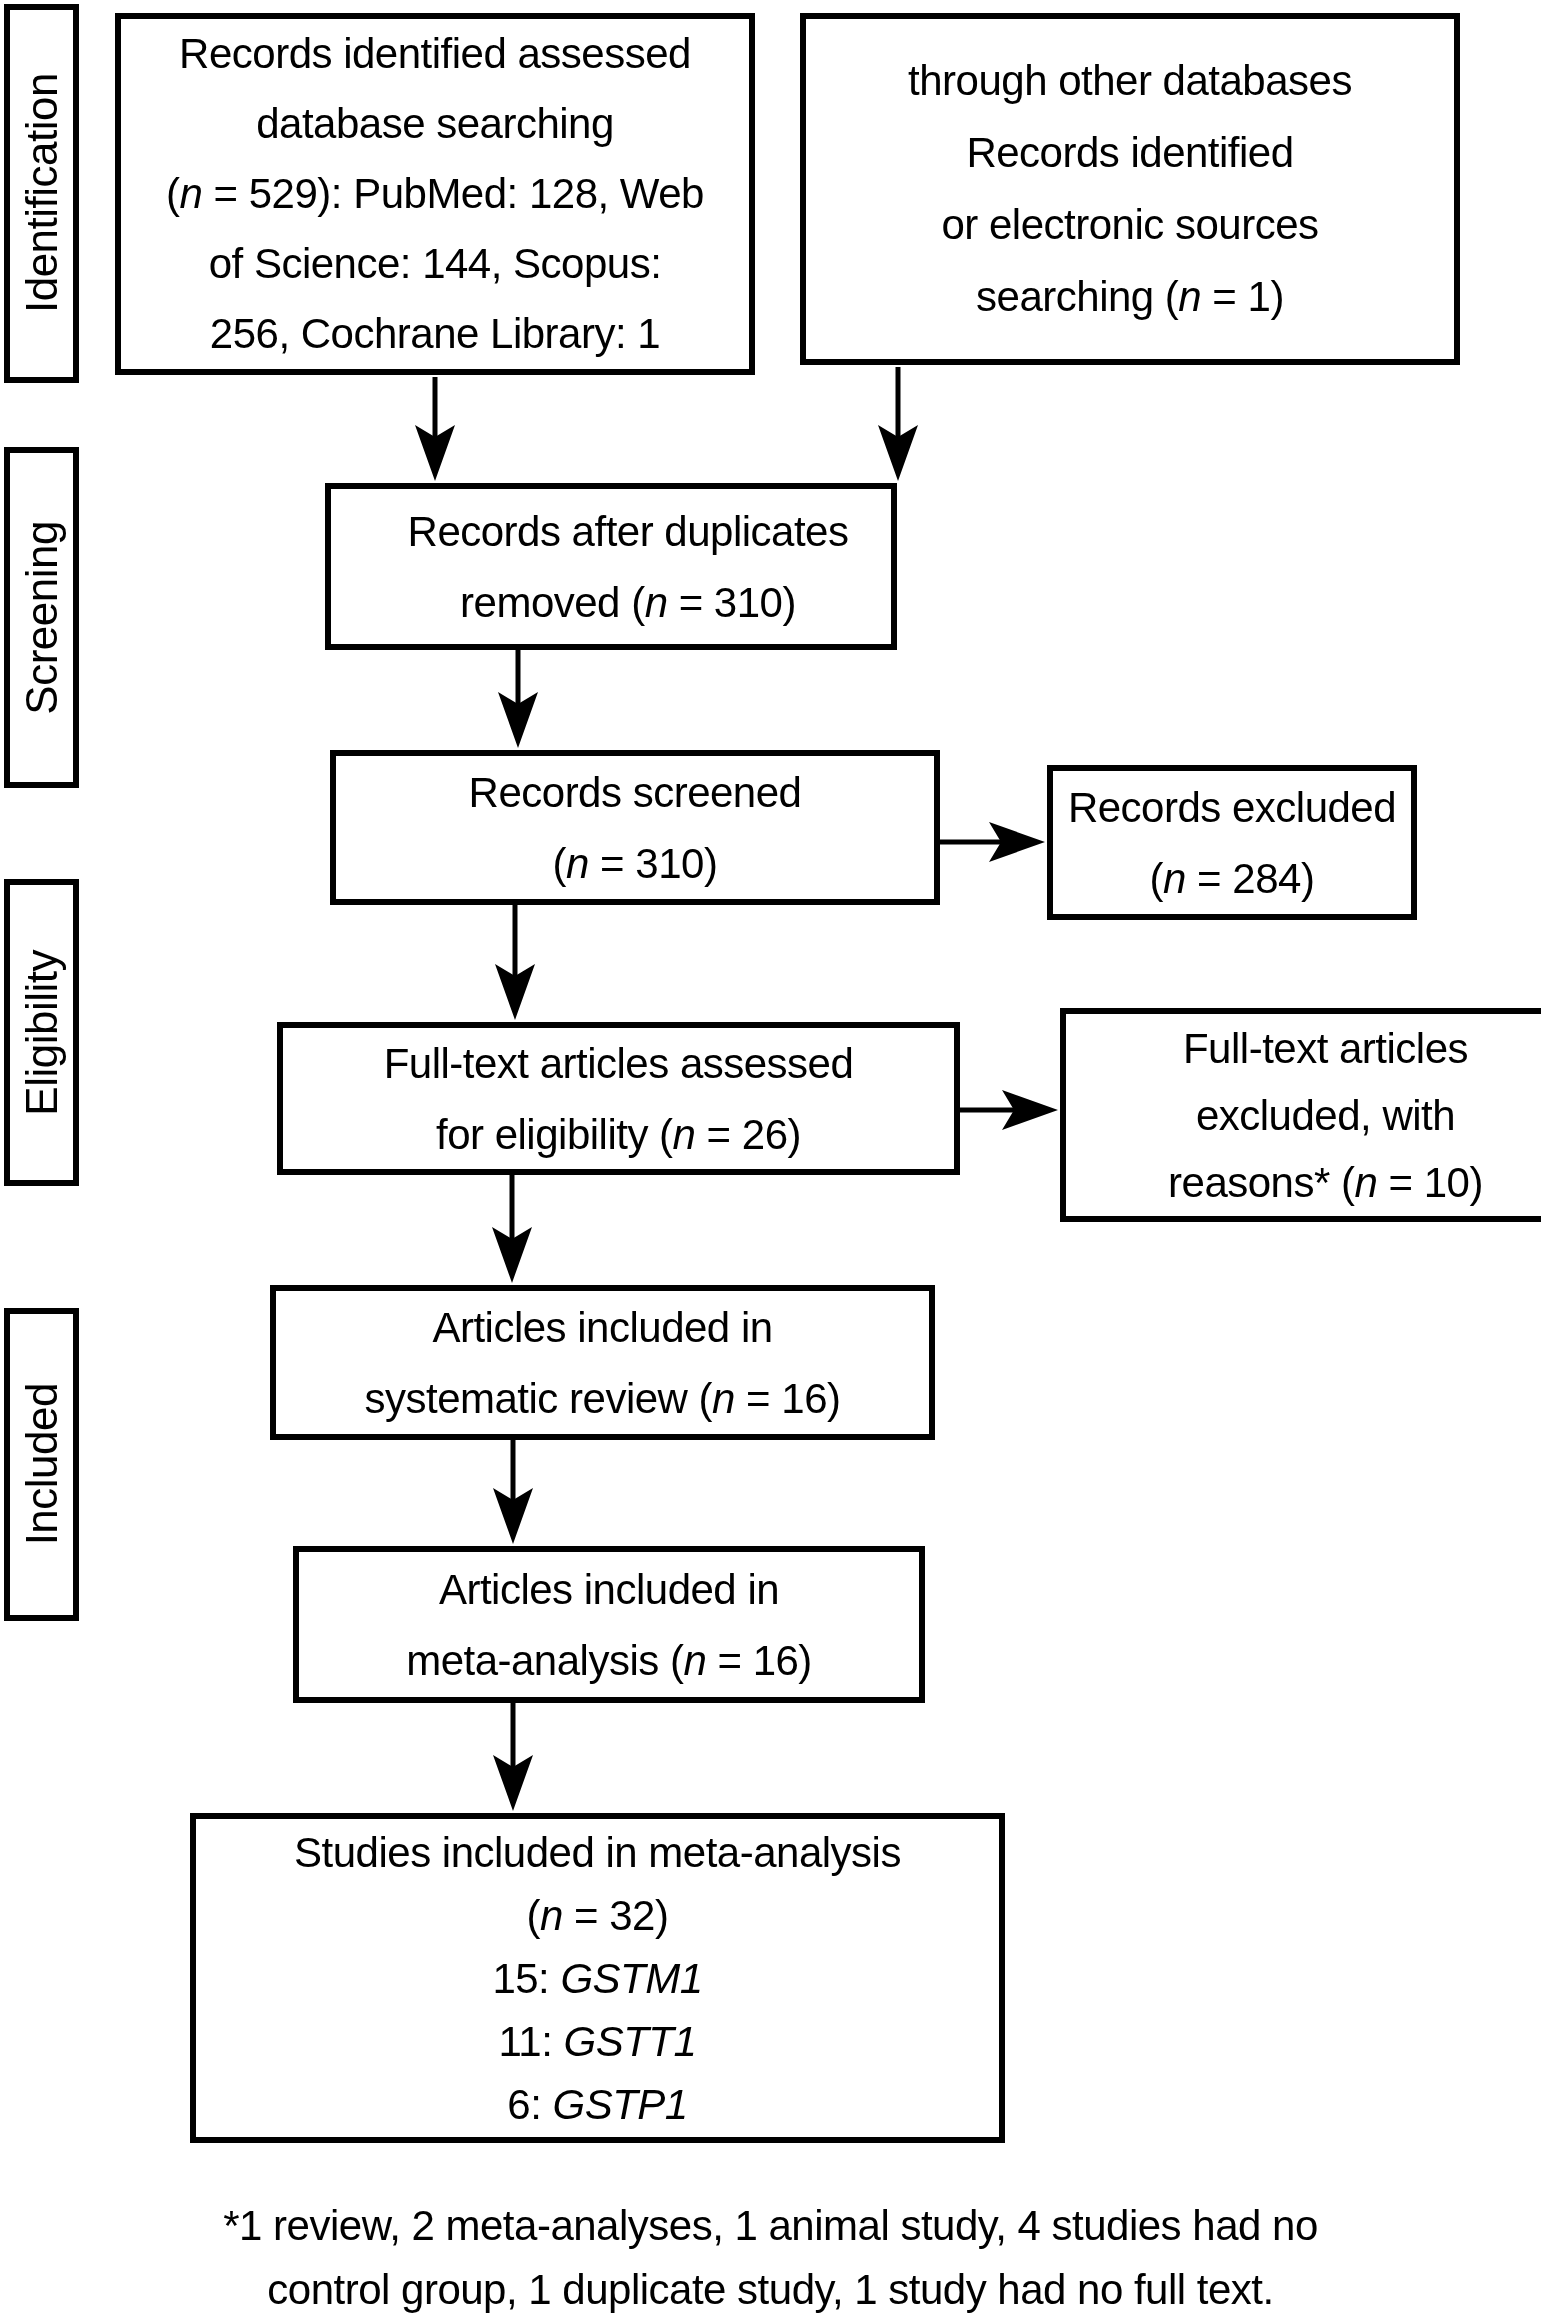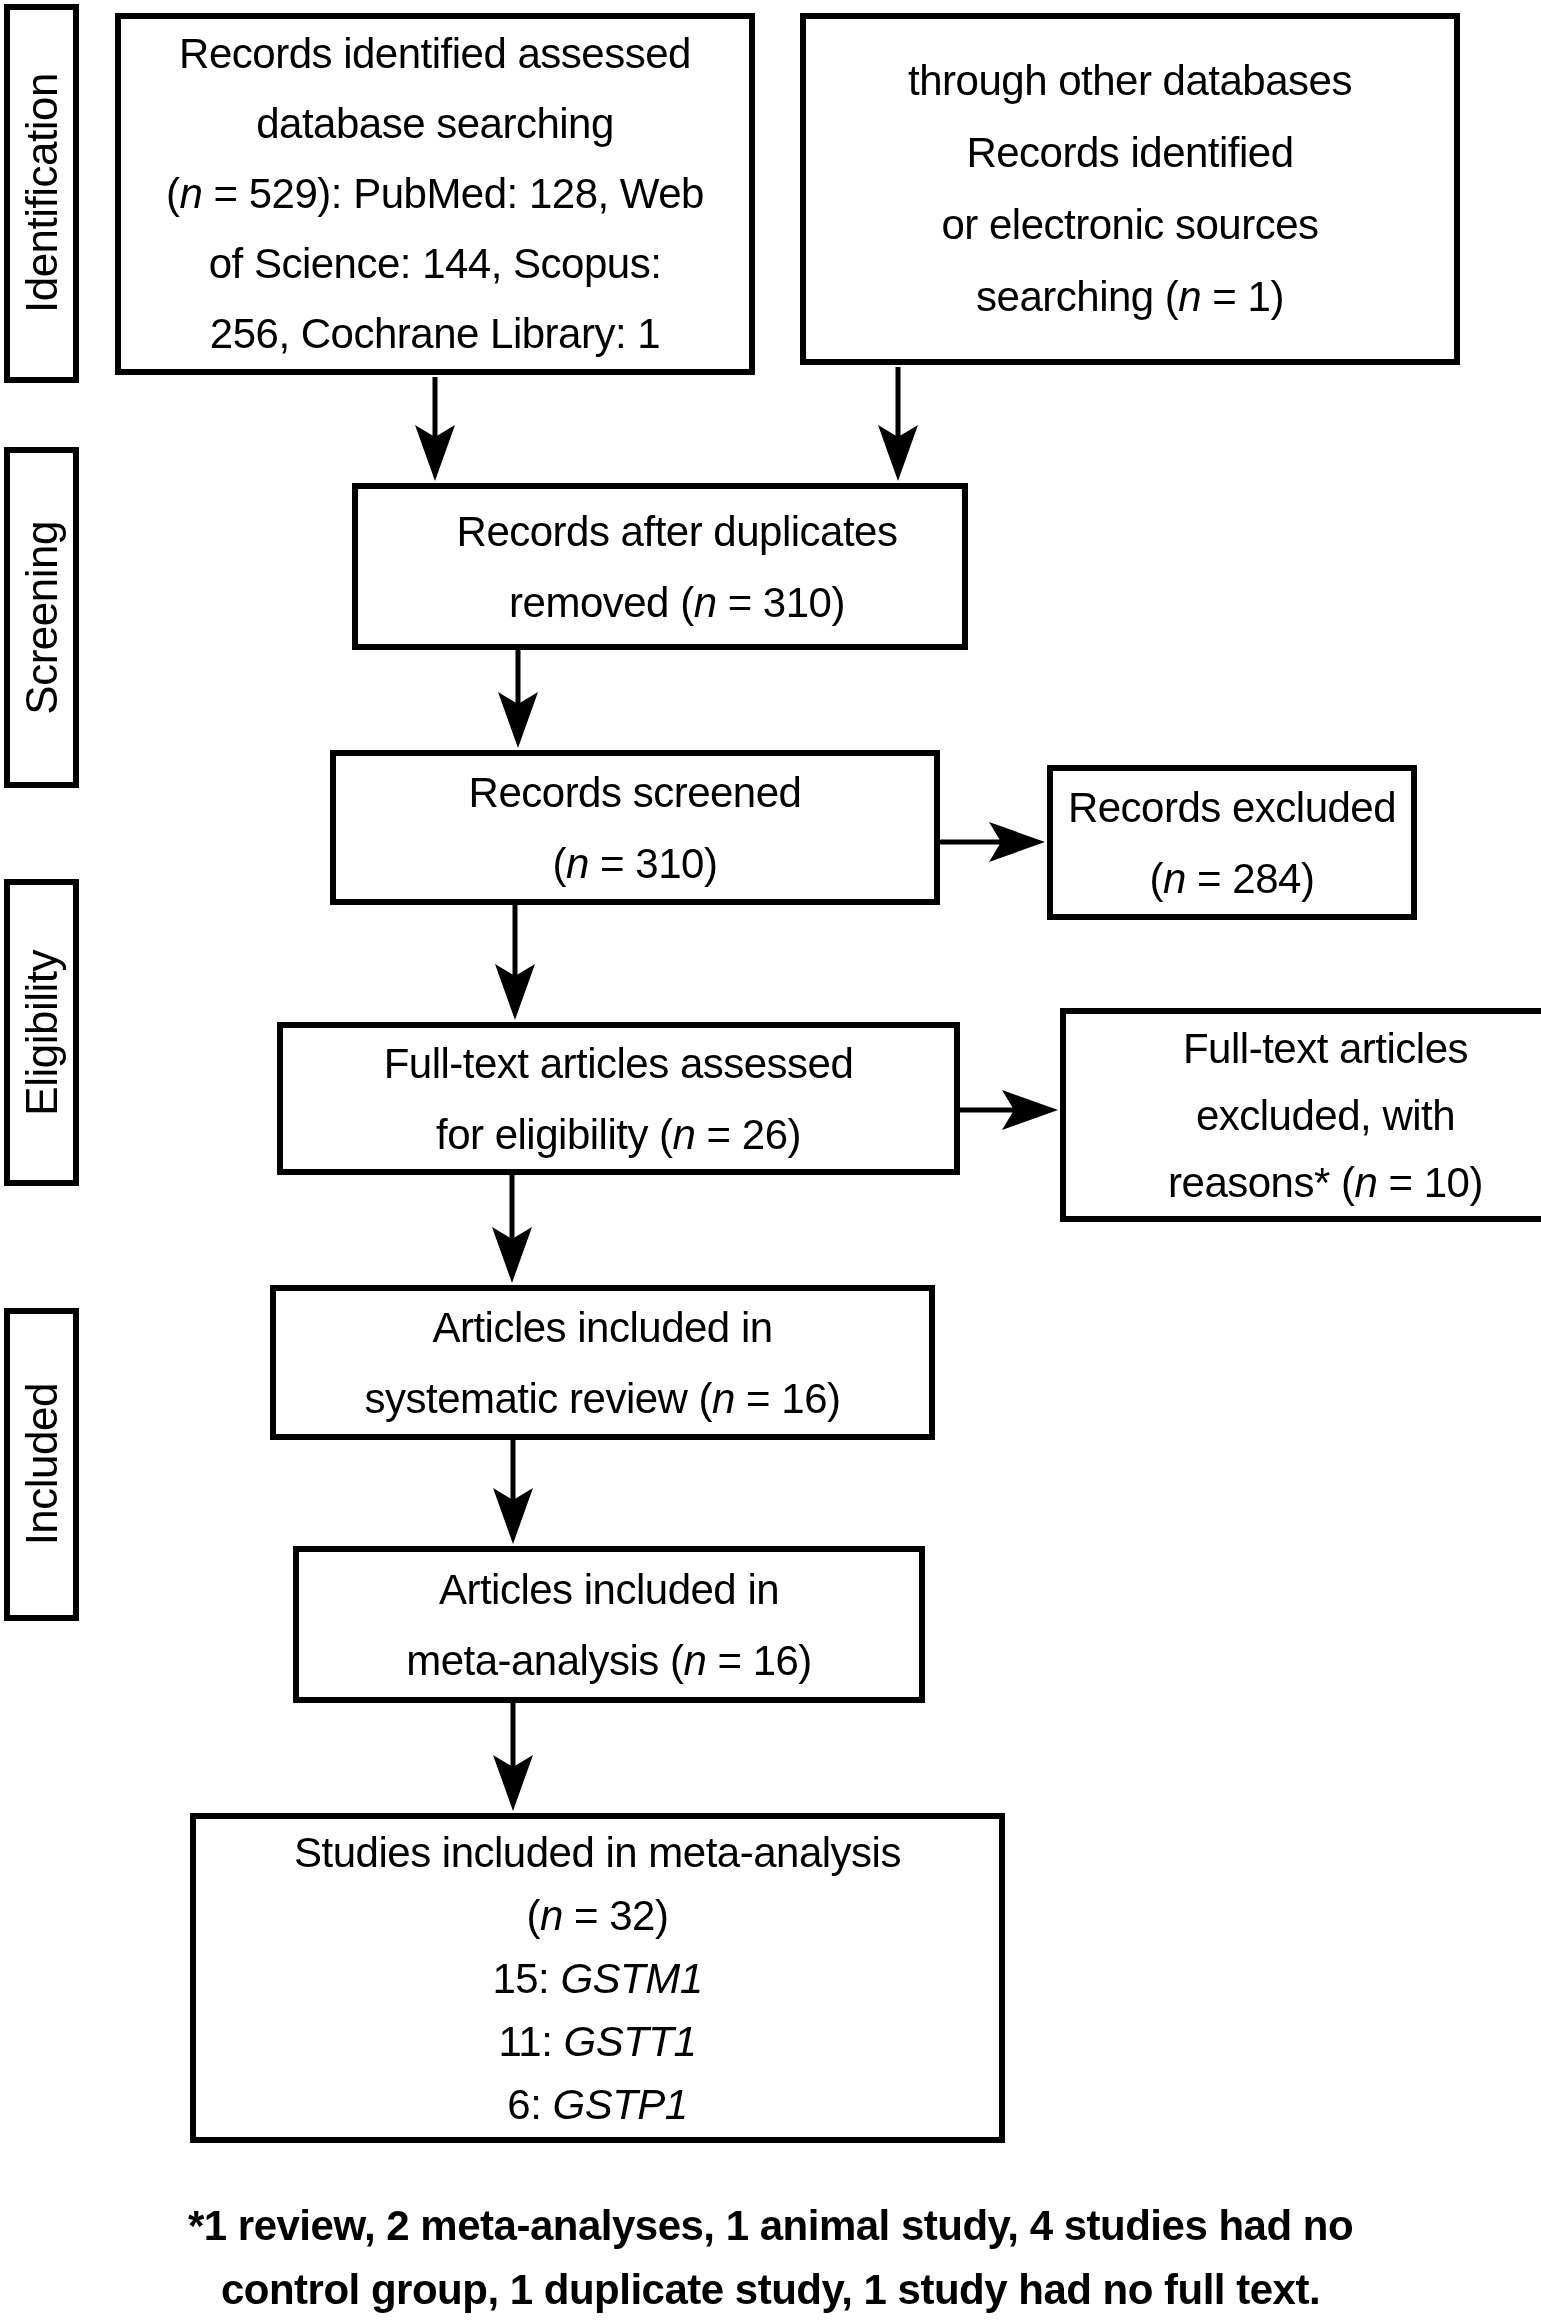--- a/index.html
+++ b/index.html
@@ -47,40 +47,39 @@
     font-size: 42px;
     letter-spacing: -0.5px;
   }
   .box .ln { line-height: 71px; white-space: pre; }
   .box .ln i { font-style: italic; }
 
   #box-records-db   { left: 115px;  top: 13px;   width: 640px; height: 362px; }
   #box-records-db .ln { line-height: 70px; }
   #box-records-other{ left: 800px;  top: 13px;   width: 660px; height: 352px; }
   #box-records-other .ln { line-height: 72px; }
-  #box-duplicates   { left: 352px;  top: 483px;  width: 616px; height: 167px; padding-left: 34px; }
+  #box-duplicates   { left: 325px;  top: 483px;  width: 572px; height: 167px; padding-left: 34px; }
   #box-screened     { left: 330px;  top: 750px;  width: 610px; height: 155px; }
   #box-excluded     { left: 1047px; top: 765px;  width: 370px; height: 155px; }
   #box-assessed     { left: 277px;  top: 1022px; width: 683px; height: 153px; }
   #box-ft-excluded  { left: 1060px; top: 1008px; width: 531px; height: 214px; justify-content: center; }
   #box-ft-excluded .ln { line-height: 67px; }
   #box-systematic   { left: 270px;  top: 1285px; width: 665px; height: 155px; }
   #box-meta         { left: 293px;  top: 1546px; width: 632px; height: 157px; }
   #box-studies      { left: 190px;  top: 1813px; width: 815px; height: 330px; }
   #box-studies .ln  { line-height: 63px; }
 
   
   #footnote {
     position: absolute;
     left: 0; top: 2194px;
     width: 1541px;
     text-align: center;
     font-size: 42px;
     letter-spacing: -0.5px;
-    font-weight: bold;
   }
   #footnote .ln { line-height: 64px; white-space: pre; }
 
   
   #arrows {
     position: absolute;
     left: 0; top: 0;
     width: 1541px; height: 2324px;
     pointer-events: none;
   }

